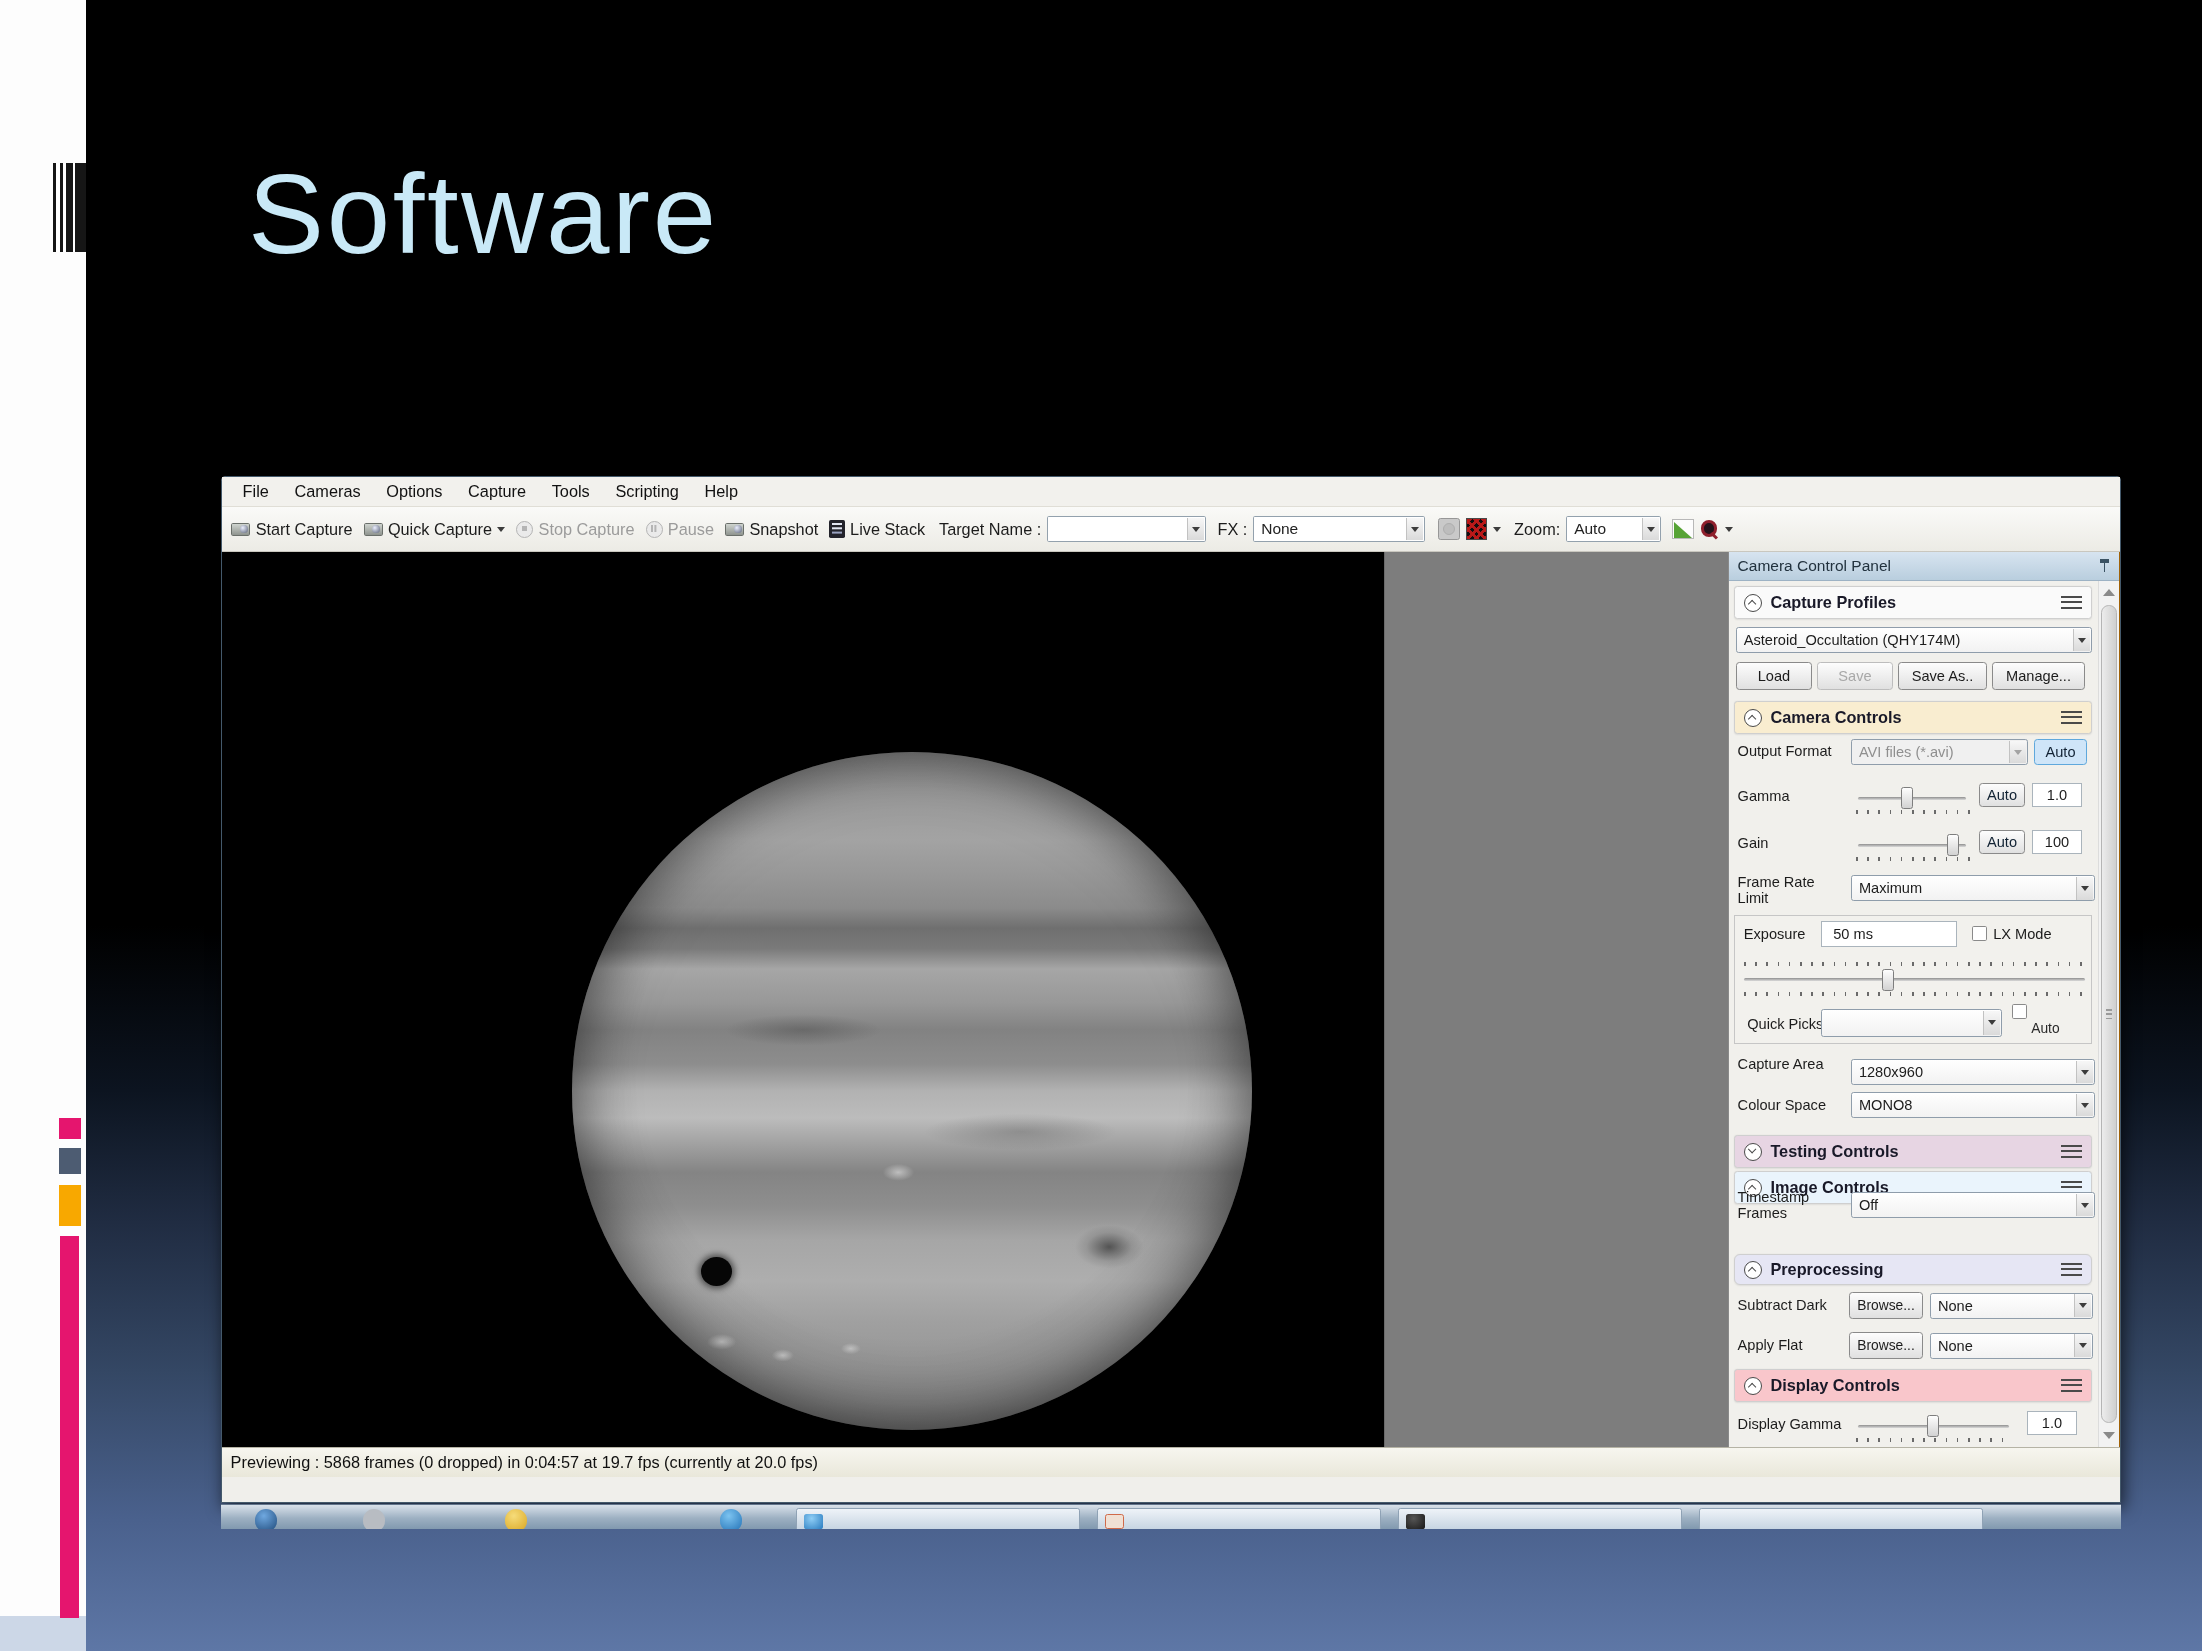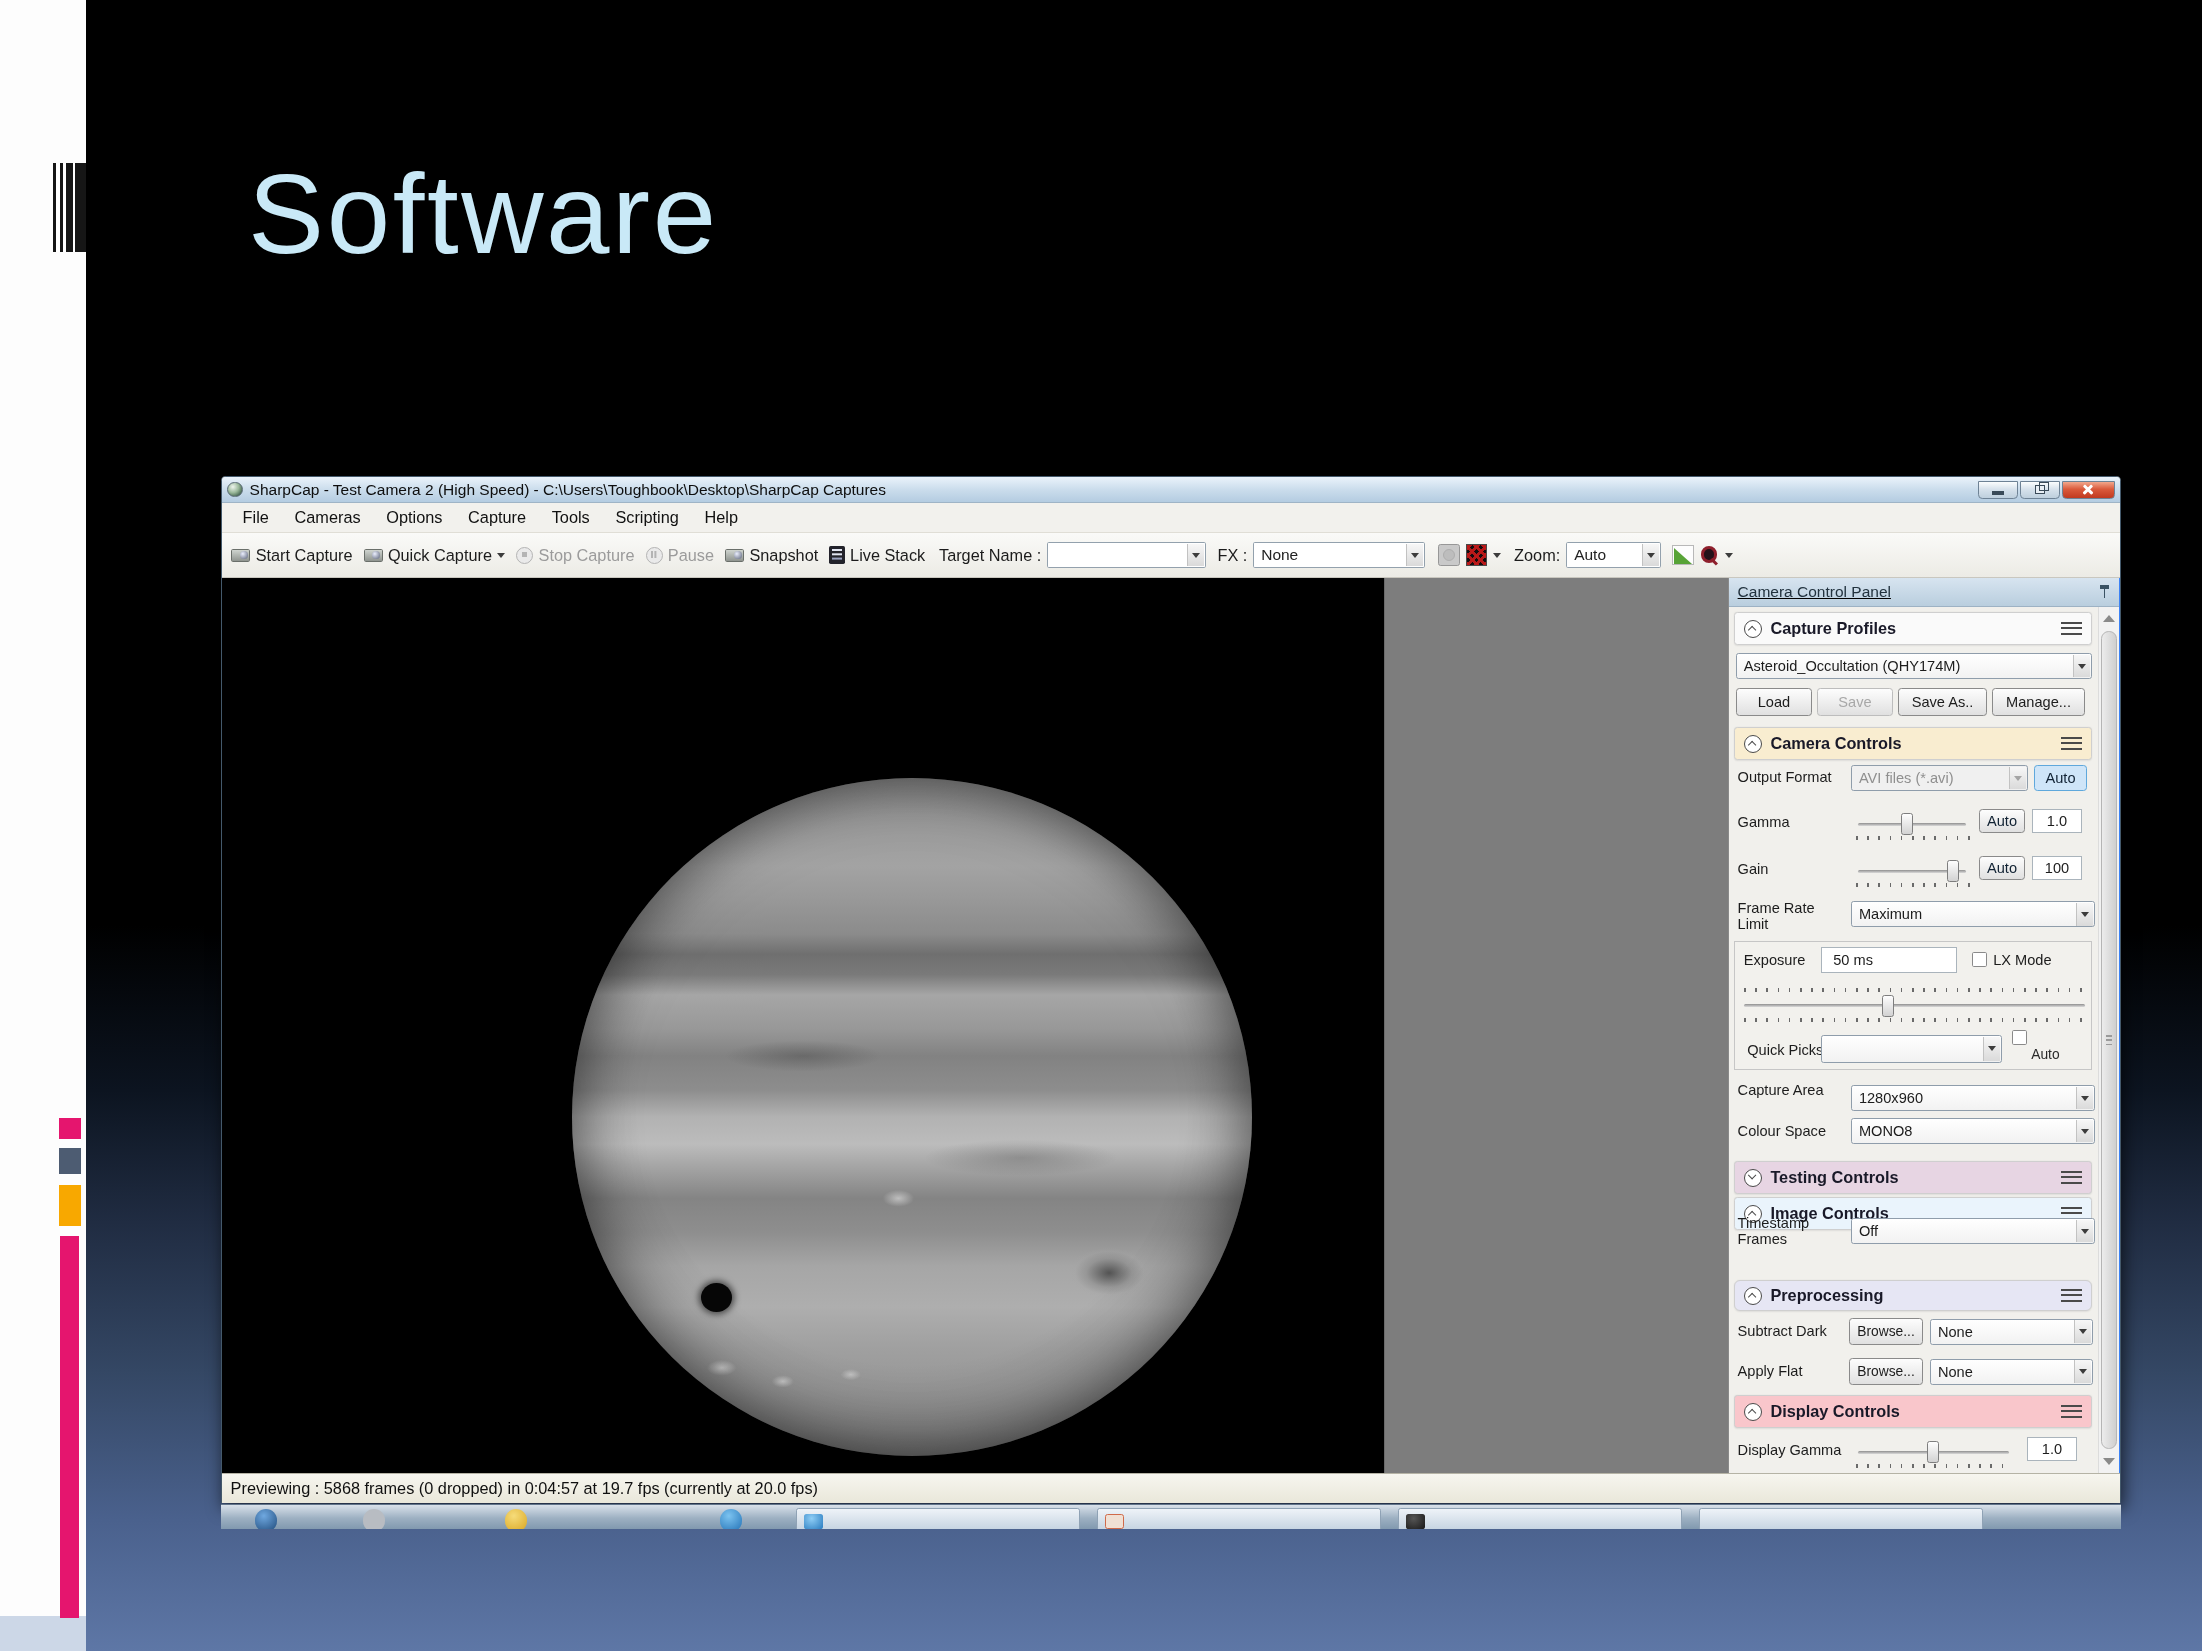--- a/index.html
+++ b/index.html
@@ -71,21 +71,21 @@
                repeating-linear-gradient(-45deg, rgba(190,25,25,.95) 0 2.6px, transparent 2.6px 6px), #140d10; }
   .hist-icon { width: 21.5px; height: 20px; background: #fdfdfd; border: 0.9px solid #b8b8b8; position: relative; overflow: hidden; }
   .hist-icon::after { content: ''; position: absolute; left: 0.9px; bottom: 0; width: 0; height: 0;
     border-left: 18px solid #57a336; border-top: 16.3px solid transparent; }
   .mag-icon { width: 19px; height: 19px; position: relative; }
   .mag-icon::before { content: ''; position: absolute; left: 0.9px; top: 0.9px; width: 10.3px; height: 10.3px; border-radius: 50%;
     border: 3.4px solid #8e1f2c; background: #24121a; }
   .mag-icon::after { content: ''; position: absolute; right: 0.9px; bottom: 0.9px; width: 7.7px; height: 3.4px; background: #8e1f2c; transform: rotate(45deg); }
 
   
-  .client { position: relative; display: flex; height: 895px; background: #3b82f6; text-decoration: underline; }
+  .client { position: relative; display: flex; height: 895px; background: #a16207; }
   .image-area { width: 1162px; height: 100%; background: #000; position: relative; overflow: hidden; }
   .gray-area { width: 344px; height: 100%; background: #7d7d7d; border-left: 0.9px solid #6a6a6a; }
 
   .planet { position: absolute; left: 350px; top: 200px; width: 680px; height: 678px; border-radius: 50%; background-color: #9a9a9a;
     background:
       radial-gradient(circle at 50% 46%, rgba(0,0,0,0) 55%, rgba(0,0,0,.14) 76%, rgba(0,0,0,.38) 89%, rgba(0,0,0,.72) 97%, rgba(0,0,0,.9) 100%),
       radial-gradient(ellipse 57px 36px at 79% 73%, rgba(55,55,55,.75) 0%, rgba(130,130,130,.45) 40%, rgba(165,165,165,.2) 60%, rgba(0,0,0,0) 70%),
       radial-gradient(ellipse 22.4px 12px at 22% 87%, rgba(228,228,228,.85) 0%, rgba(228,228,228,0) 65%),
       radial-gradient(ellipse 17px 9.5px at 31% 89%, rgba(218,218,218,.8) 0%, rgba(218,218,218,0) 65%),
       radial-gradient(ellipse 15.5px 8.6px at 41% 88%, rgba(212,212,212,.7) 0%, rgba(212,212,212,0) 65%),
@@ -179,35 +179,20 @@
   <div class="barcode"></div>
   <div class="acc acc-pink"></div>
   <div class="acc acc-slate"></div>
   <div class="acc acc-orange"></div>
   <div class="acc acc-bar"></div>
 
   <h1 class="slide-title">Software</h1>
 
   <div class="window">
 
-    <div class="titlebar">
-      <div class="app-icon"></div>
-      <div class="title-text">SharpCap - Test Camera 2 (High Speed) - C:\Users\Toughbook\Desktop\SharpCap Captures</div>
-      <div class="winbtns">
-        <div class="winbtn">
-            <div class="glyph-min"></div>
-          </div>
-        <div class="winbtn">
-            <div class="glyph-restore"></div>
-          </div>
-        <div class="winbtn close">
-            <div class="glyph-x"></div>
-          </div>
-      </div>
-    </div>
 
     <div class="menubar">
       <div class="menu-item">File</div>
       <div class="menu-item">Cameras</div>
       <div class="menu-item">Options</div>
       <div class="menu-item">Capture</div>
       <div class="menu-item">Tools</div>
       <div class="menu-item">Scripting</div>
       <div class="menu-item">Help</div>
     </div>

